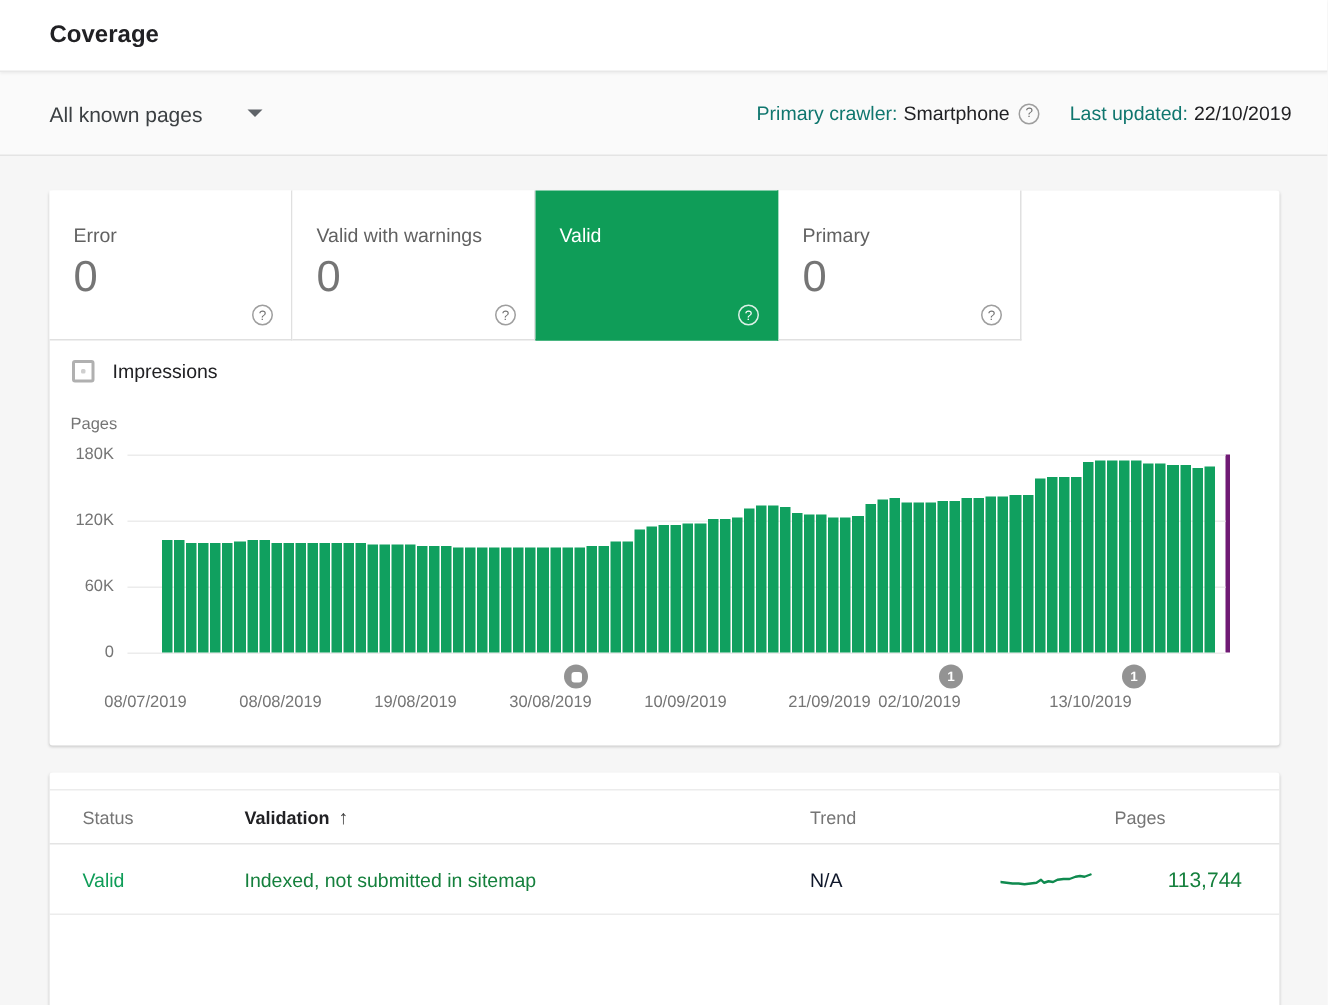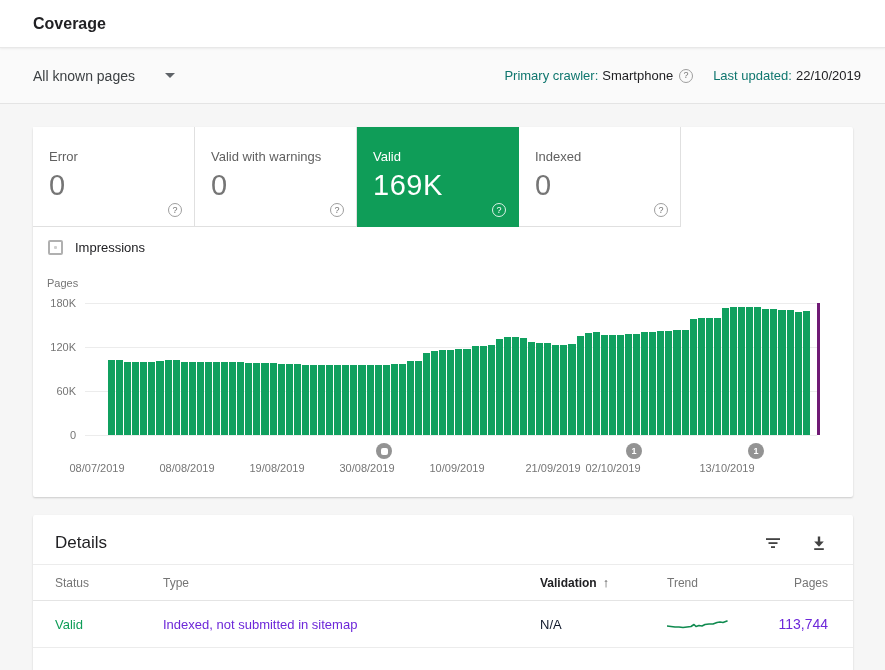--- a/index.html
+++ b/index.html
@@ -78,21 +78,21 @@
   .iconbtn { width:18px; height:18px; cursor:pointer; display:block; }
 
   .tgrid { display:grid; grid-template-columns:108px 377px 127px 110px 1fr;
     padding:0 25px 0 22px; align-items:center; }
   .thead { margin-top:11px; height:37px; border-top:1px solid #ececec; border-bottom:1px solid #e4e4e4; }
   .th { font-size:12px; color:#757575; cursor:pointer; }
   .th.sorted { color:#212124; font-weight:700; }
   .th .arrow { font-weight:400; font-size:13px; margin-left:6px; color:#424242; }
   .th.right, .td.right { text-align:right; }
   .trow { height:47px; border-bottom:1px solid #ececec; cursor:pointer; }
-  .td { font-size:13px; color:#6d28d9; }
+  .td { font-size:13px; color:#15803d; }
   .td.status-valid { color:#0f9d58; }
   .td.dim { color:#0f172a; }
   .td.pages { font-size:14px; }
   .spark { display:block; }
 </style>
 </head>
 <body>
 
 <div class="app-header">
   <span class="app-title">Coverage</span>
@@ -121,25 +121,24 @@
       <div class="cvalue">0</div>
       <span class="helpc">?</span>
     </div>
     <div class="scard">
       <div class="clabel">Valid with warnings</div>
       <div class="cvalue">0</div>
       <span class="helpc">?</span>
     </div>
     <div class="scard selected">
       <div class="clabel">Valid</div>
-      <div class="cvalue">169K</div>
       <span class="helpc">?</span>
     </div>
     <div class="scard">
-      <div class="clabel">Indexed</div>
+      <div class="clabel">Primary</div>
       <div class="cvalue">0</div>
       <span class="helpc">?</span>
     </div>
   </div>
 
   <div class="impress">
     <span class="cbox"></span>
     <span class="ilabel">Impressions</span>
   </div>
 
@@ -257,39 +256,23 @@
       <div class="xtick" style="left: 192px;">19/08/2019</div>
       <div class="xtick" style="left: 282px;">30/08/2019</div>
       <div class="xtick" style="left: 372px;">10/09/2019</div>
       <div class="xtick" style="left: 468px;">21/09/2019</div>
       <div class="xtick" style="left: 528px;">02/10/2019</div>
       <div class="xtick" style="left: 642px;">13/10/2019</div>
     </div>
 </div>
 
 <div class="panel" id="panel-details">
-  <div class="details-head">
-    <span class="details-title">Details</span>
-    <div class="dicons">
-      <svg class="iconbtn" viewBox="0 0 18 18">
-        <rect x="2" y="4.2" width="14" height="1.8" fill="#424242"></rect>
-        <rect x="4.5" y="8.2" width="9" height="1.8" fill="#424242"></rect>
-        <rect x="7" y="12.2" width="4" height="1.8" fill="#424242"></rect>
-      </svg>
-      <svg class="iconbtn" viewBox="0 0 18 18">
-        <rect x="7.8" y="2.5" width="2.4" height="6" fill="#424242"></rect>
-        <polygon points="4.2,7.5 13.8,7.5 9,12.8" fill="#424242"></polygon>
-        <rect x="4.2" y="14.2" width="9.6" height="1.8" fill="#424242"></rect>
-      </svg>
-    </div>
-  </div>
 
   <div class="tgrid thead">
     <span class="th">Status</span>
-    <span class="th">Type</span>
     <span class="th sorted"><span>Validation</span><span class="arrow">↑</span></span>
     <span class="th">Trend</span>
     <span class="th right">Pages</span>
   </div>
 
   <div class="tgrid trow">
     <span class="td status-valid">Valid</span>
     <span class="td">Indexed, not submitted in sitemap</span>
     <span class="td dim">N/A</span>
     <svg class="spark" width="62" height="16" viewBox="0 0 62 16">

